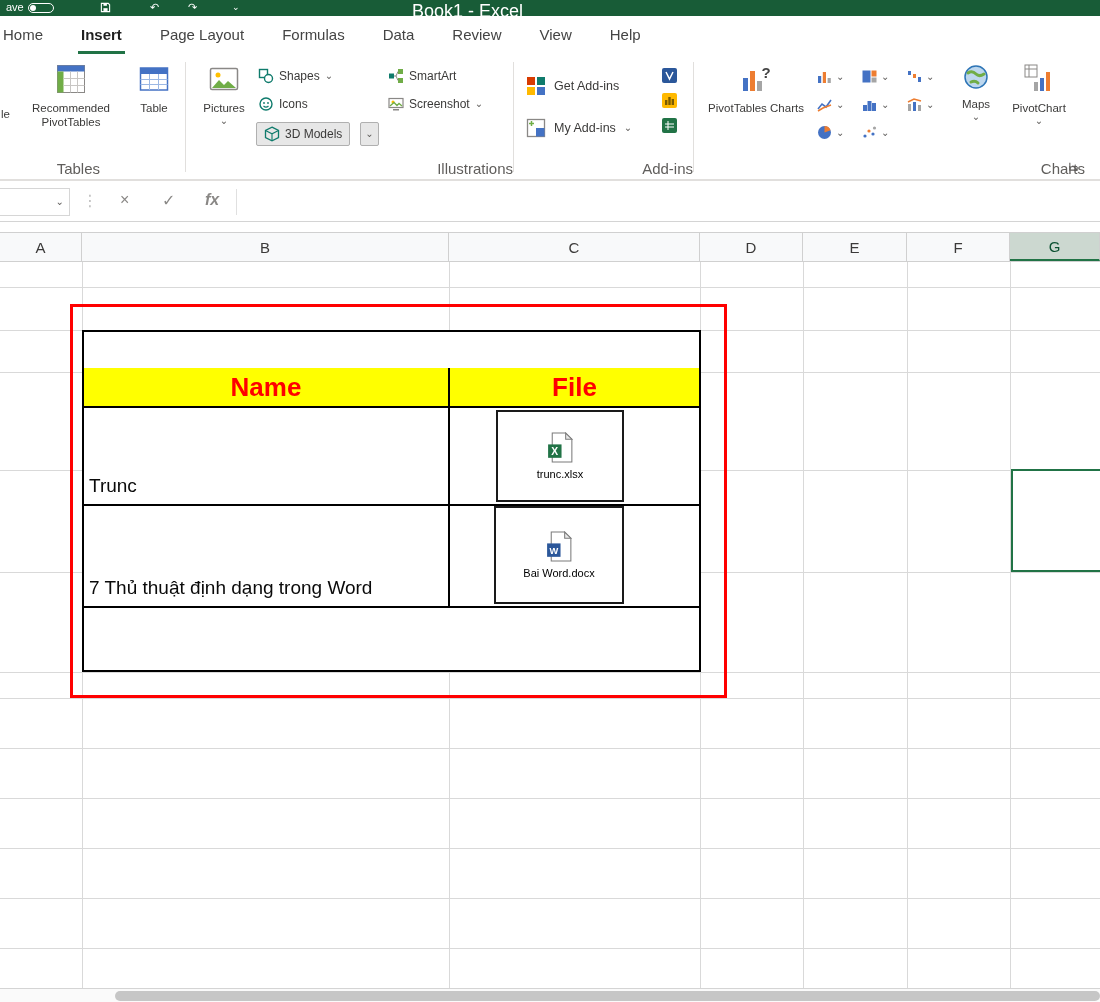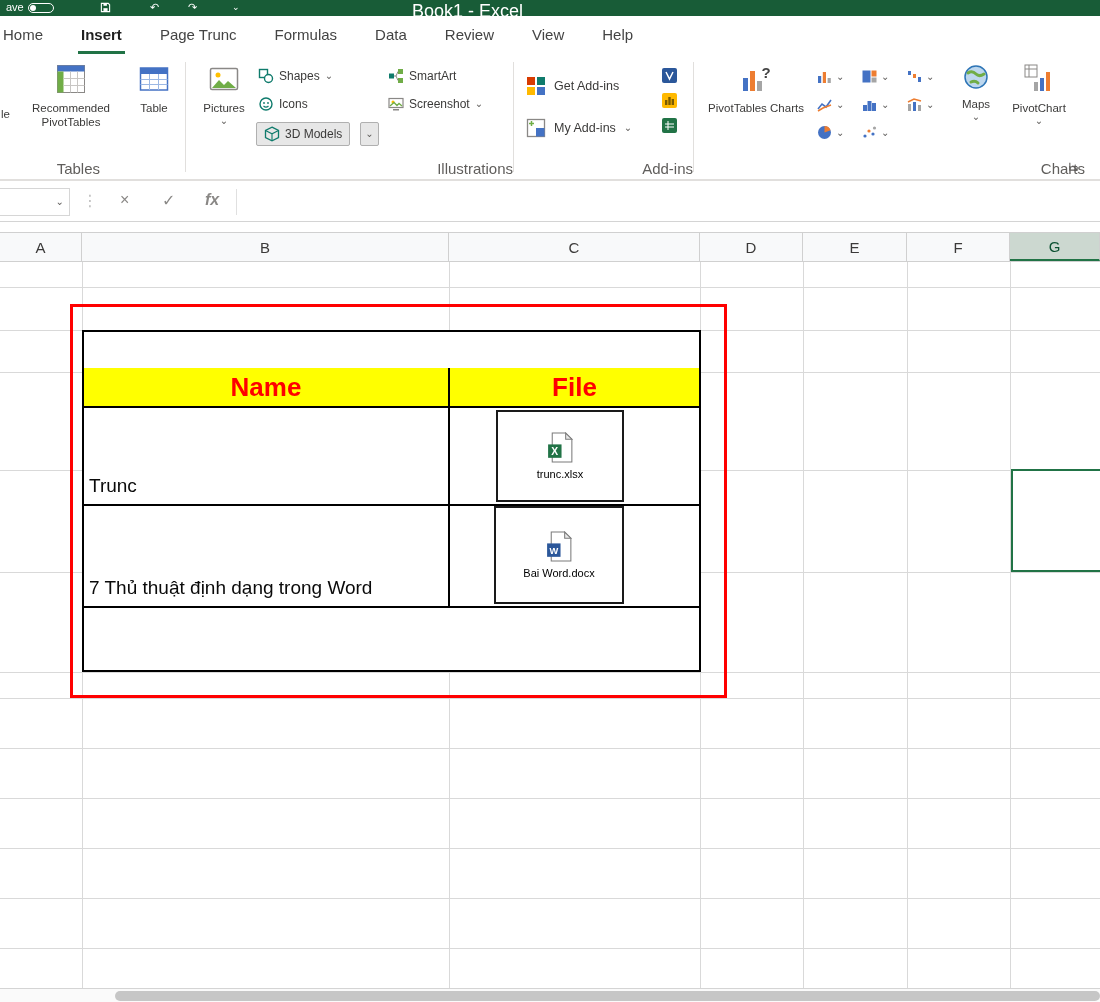--- a/index.html
+++ b/index.html
@@ -96,21 +96,21 @@
     </button>
     <button class="qat-btn" style="position:absolute;left:150px;top:2px"><span>↶</span></button>
     <button class="qat-btn" style="position:absolute;left:188px;top:2px"><span>↷</span></button>
     <button class="qat-btn" style="position:absolute;left:232px;top:3px;font-size:9px"><span>⌄</span></button>
     <span class="tb-item txt" style="left:412px;font-size:18px">Book1 - Excel</span>
   </div>
 
   <div class="tabsrow">
     <div class="tab">Home</div>
     <div class="tab active">Insert</div>
-    <div class="tab">Page Trunc</div>
+    <div class="tab">Page Layout</div>
     <div class="tab">Formulas</div>
     <div class="tab">Data</div>
     <div class="tab">Review</div>
     <div class="tab">View</div>
     <div class="tab">Help</div>
   </div>
 
   <div class="ribbon">
     <div class="gsep" style="left:185px"></div>
     <div class="gsep" style="left:513px"></div>

